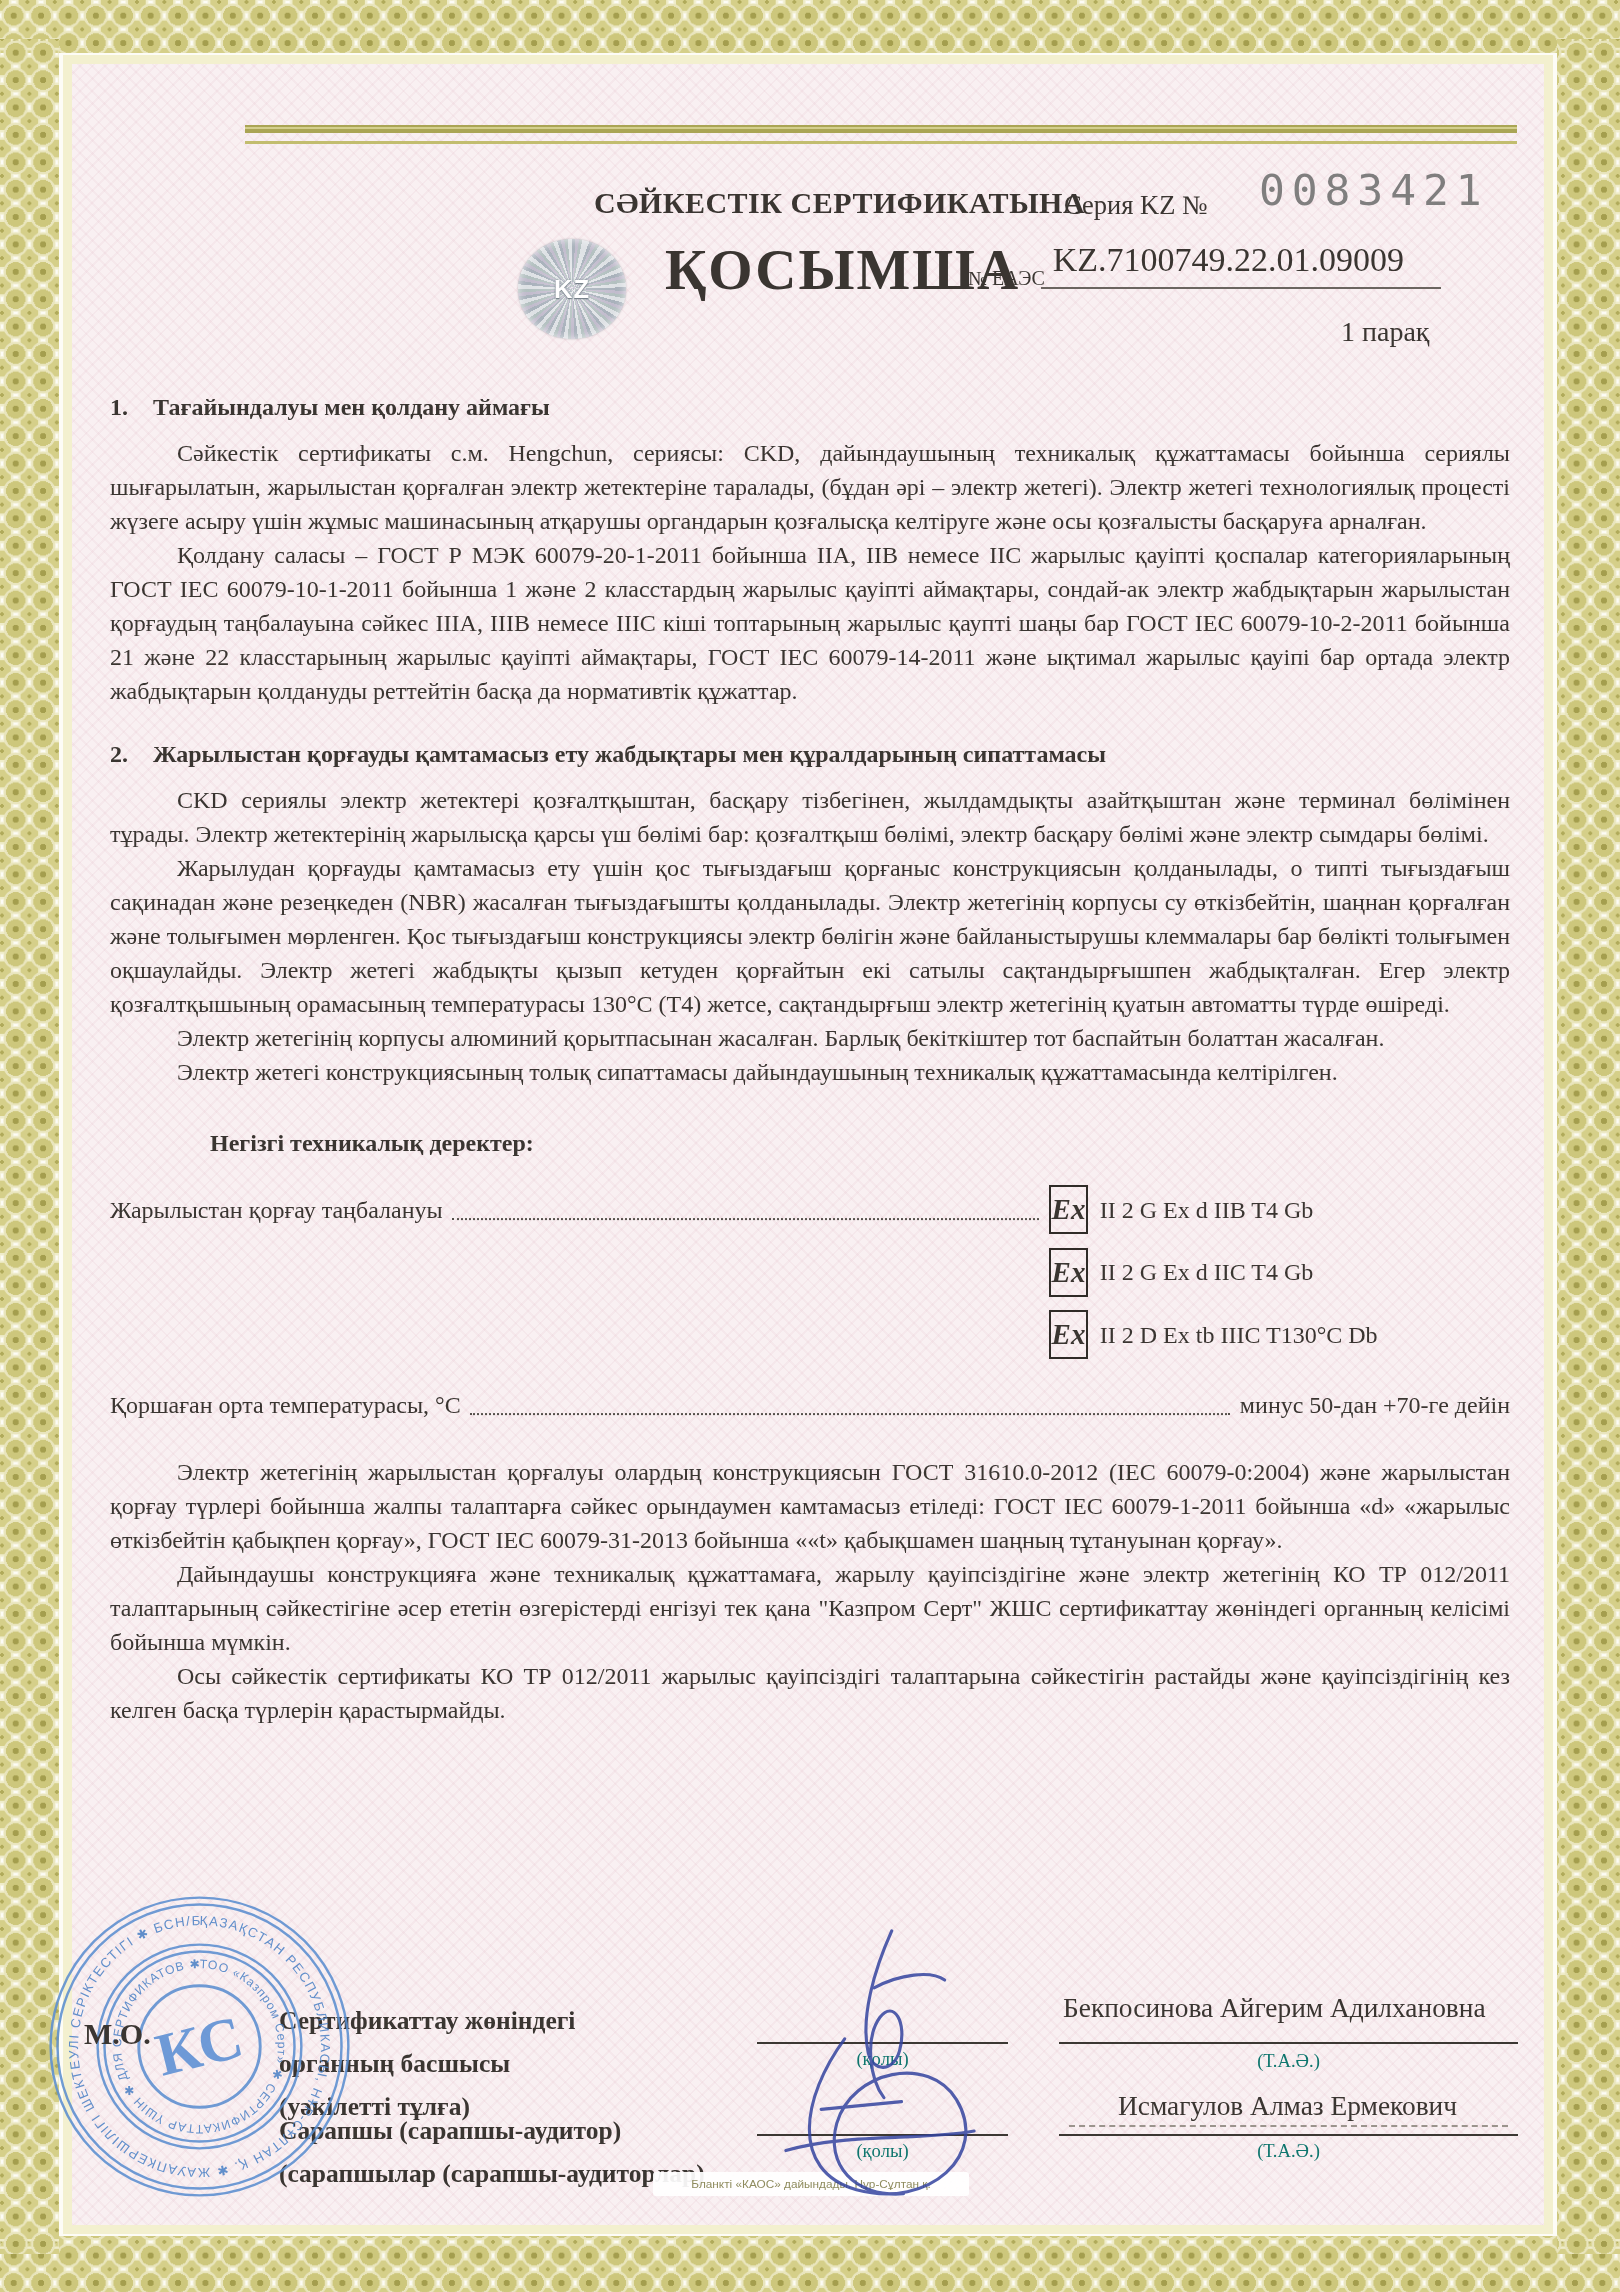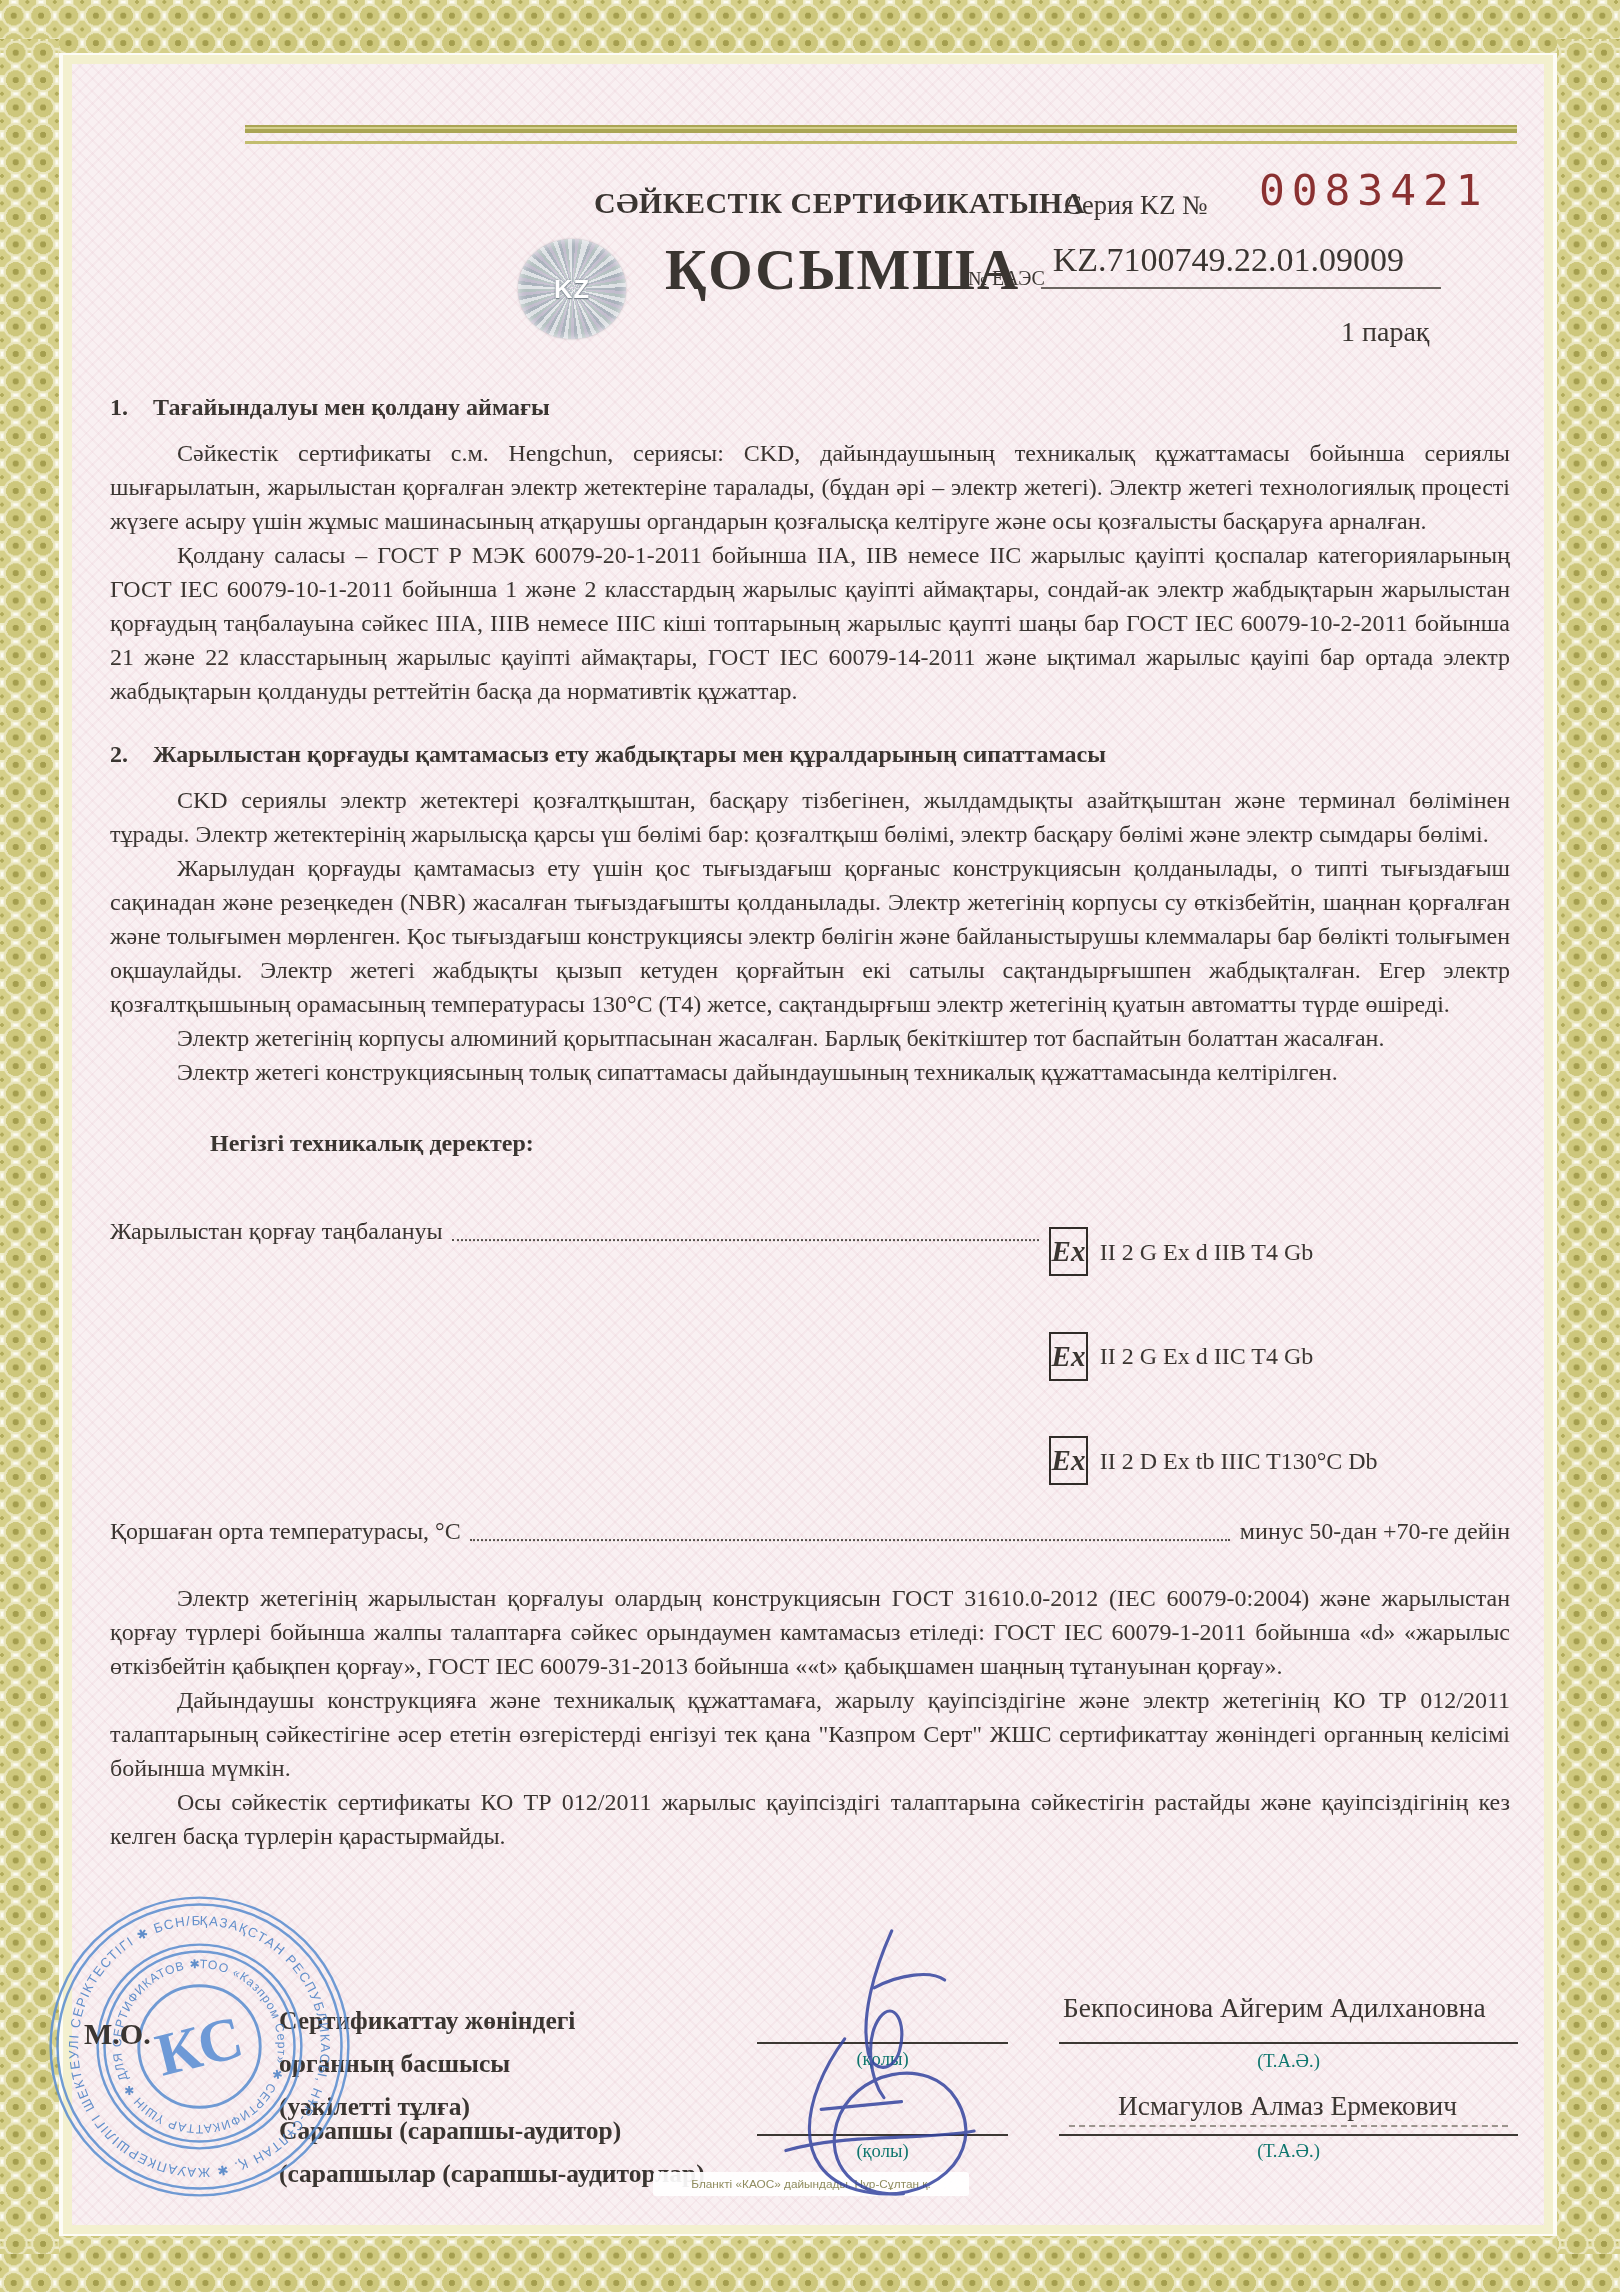--- a/index.html
+++ b/index.html
@@ -45,21 +45,21 @@
     color: #fbfbee; font-weight: bold; font-size: 39px; letter-spacing: 1px; white-space: nowrap;
     font-family: "Liberation Sans", sans-serif; transform: scaleY(1.15);
     text-shadow: 0 0 2px #6e6b2c, 1px 1px 0 #6e6b2c, -1px -1px 0 #8e8a3e;
   }
 
   
   .hdr { position: absolute; z-index: 5; }
   .cert-title { left: 594px; top: 186px; font-size: 30px; font-weight: bold; letter-spacing: 0.5px; }
   .series-label { left: 1064px; top: 190px; font-size: 26.5px; }
   .series-number { left: 1259px; top: 165px; font-family: "DejaVu Sans Mono", monospace;
-    font-size: 43px; color: #7f1d1d; letter-spacing: 6.9px; opacity: 0.9; }
+    font-size: 43px; color: #737373; letter-spacing: 6.9px; opacity: 0.9; }
   .appendix-title { left: 665px; top: 237px; font-size: 57px; font-weight: bold; letter-spacing: 2px; }
   .number-prefix { left: 968px; top: 267px; font-size: 20px; }
   .number-value { left: 1041px; top: 241px; font-size: 34px; border-bottom: 2px solid #6b6560; padding: 0 5.9px 7.8px 11.8px; min-width: 400px; }
   .sheets { left: 1341px; top: 316px; font-size: 28px; }
   .hologram {
     left: 518px; top: 239px; width: 108px; height: 100px; border-radius: 50%;
     background-image:
       repeating-conic-gradient(from 15deg, rgba(255,255,255,0.55) 0 5deg, rgba(156,166,178,0.5) 5deg 9deg, rgba(208,186,214,0.45) 9deg 13deg, rgba(176,196,186,0.45) 13deg 17deg),
       radial-gradient(circle, #d9dde1 0%, #b4bcc4 60%, #9aa3ad 100%);
     box-shadow: inset 0 0 9.8px rgba(255,255,255,0.8), 0 0 2px rgba(120,120,130,0.5);
@@ -73,21 +73,21 @@
   .sec-heading { display: flex; gap: 15.7px; font-weight: bold; margin-bottom: 11.8px; }
   .sec-heading .num { min-width: 27.4px; }
   .para { text-align: justify; text-indent: 67px; }
   .gap { margin-top: 29px; }
 
   .tech-heading { font-weight: bold; margin: 37px 0 25.5px 100px; }
   .lrow { display: flex; align-items: flex-end; }
   .lrow .lbl { white-space: nowrap; }
   .leader { flex: 1 1 auto; border-bottom: 2.5px dotted #55504b; margin: 0 9.8px; transform: translateY(-6.9px); min-width: 59px; }
   .markings { display: grid; grid-template-columns: 1fr 461px; row-gap: 13.7px; align-items: center; }
-  .mark-value { display: flex; align-items: center; gap: 11.8px; white-space: nowrap; margin-top: 42px; }
+  .mark-value { display: flex; align-items: center; gap: 11.8px; white-space: nowrap; }
   .ex-badge { display: inline-flex; align-items: center; justify-content: center; width: 39px; height: 49px;
     border: 2.9px solid #2f2b27; font-style: italic; font-weight: bold; font-size: 29px; line-height: 1; }
   .row-ambient { margin-top: 29px; }
   .row-ip { margin-top: 33px; width: 990px; }
   .closing { margin-top: 33px; }
 
   
   .sig-zone { position: absolute; z-index: 6; left: 110px; right: 94px; top: 1952px; height: 284px; font-size: 25.5px; }
   .sig-abs { position: absolute; }
   .role { font-weight: bold; line-height: 43px; }

